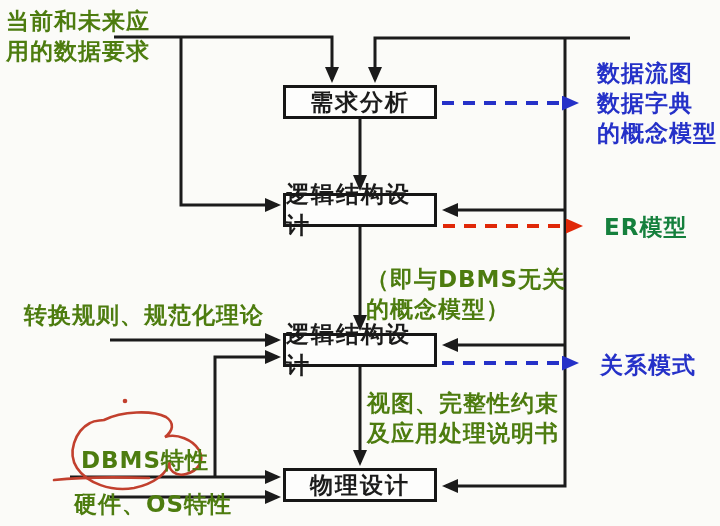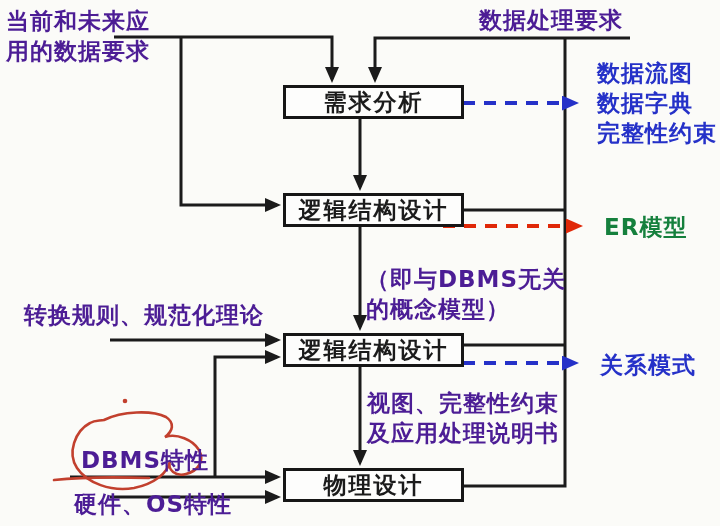--- a/index.html
+++ b/index.html
@@ -5,26 +5,26 @@
   html,body { margin:0; padding:0; background:#e9e9e9; }
   .canvas {
     position:relative; width:720px; height:526px;
     background:#fbfbf8; overflow:hidden;
     font-family:"DejaVu Sans","Liberation Sans",sans-serif;
   }
   .lines { position:absolute; left:0; top:0; z-index:1; }
   .txt {
     position:absolute; z-index:3;
     font-weight:bold; font-size:23px; line-height:26px;
-    letter-spacing:1px; color:#4c1d95; white-space:nowrap;
+    letter-spacing:1px; color:#4d7c0f; white-space:nowrap;
   }
   .blue { color:#2531c8; }
   .red  { color:#15803d; }
   .box {
-    position:absolute; left:283px; width:181px; height:34px; z-index:2;
+    position:absolute; left:283px; width:154px; height:34px; z-index:2;
     box-sizing:border-box; border:3px solid #161616; background:#fdfdfc;
     display:flex; align-items:center; justify-content:center;
     font-weight:bold; font-size:23px; letter-spacing:2px; color:#1b1b1b;
   }
 </style>
 </head>
 <body>
 
 <div class="canvas">
 
@@ -84,28 +84,27 @@
   </div>
   <div class="box" style="top:333px">
     <span>逻辑结构设计</span>
   </div>
   <div class="box" style="top:468px">
     <span>物理设计</span>
   </div>
 
   <div class="txt" style="left:6px; top:8px">当前和未来应</div>
   <div class="txt" style="left:6px; top:38px">用的数据要求</div>
-  <div class="txt" style="left:479px; top:7px">数据处理要求</div>
   <div class="txt" style="left:24px; top:302px">转换规则、规范化理论</div>
   <div class="txt" style="left:81px; top:447px">DBMS特性</div>
   <div class="txt" style="left:74px; top:491px">硬件、OS特性</div>
 
   <div class="txt blue" style="left:597px; top:60px">数据流图</div>
   <div class="txt blue" style="left:597px; top:90px">数据字典</div>
-  <div class="txt blue" style="left:597px; top:120px">完整性约束</div>
+  <div class="txt blue" style="left:597px; top:120px">的概念模型</div>
 
   <div class="txt red" style="left:604px; top:214px">ER模型</div>
   <div class="txt blue" style="left:600px; top:352px">关系模式</div>
 
   <div class="txt" style="left:366px; top:266px">（即与DBMS无关</div>
   <div class="txt" style="left:366px; top:296px">的概念模型）</div>
   <div class="txt" style="left:367px; top:390px">视图、完整性约束</div>
   <div class="txt" style="left:367px; top:420px">及应用处理说明书</div>
 
 </div>

